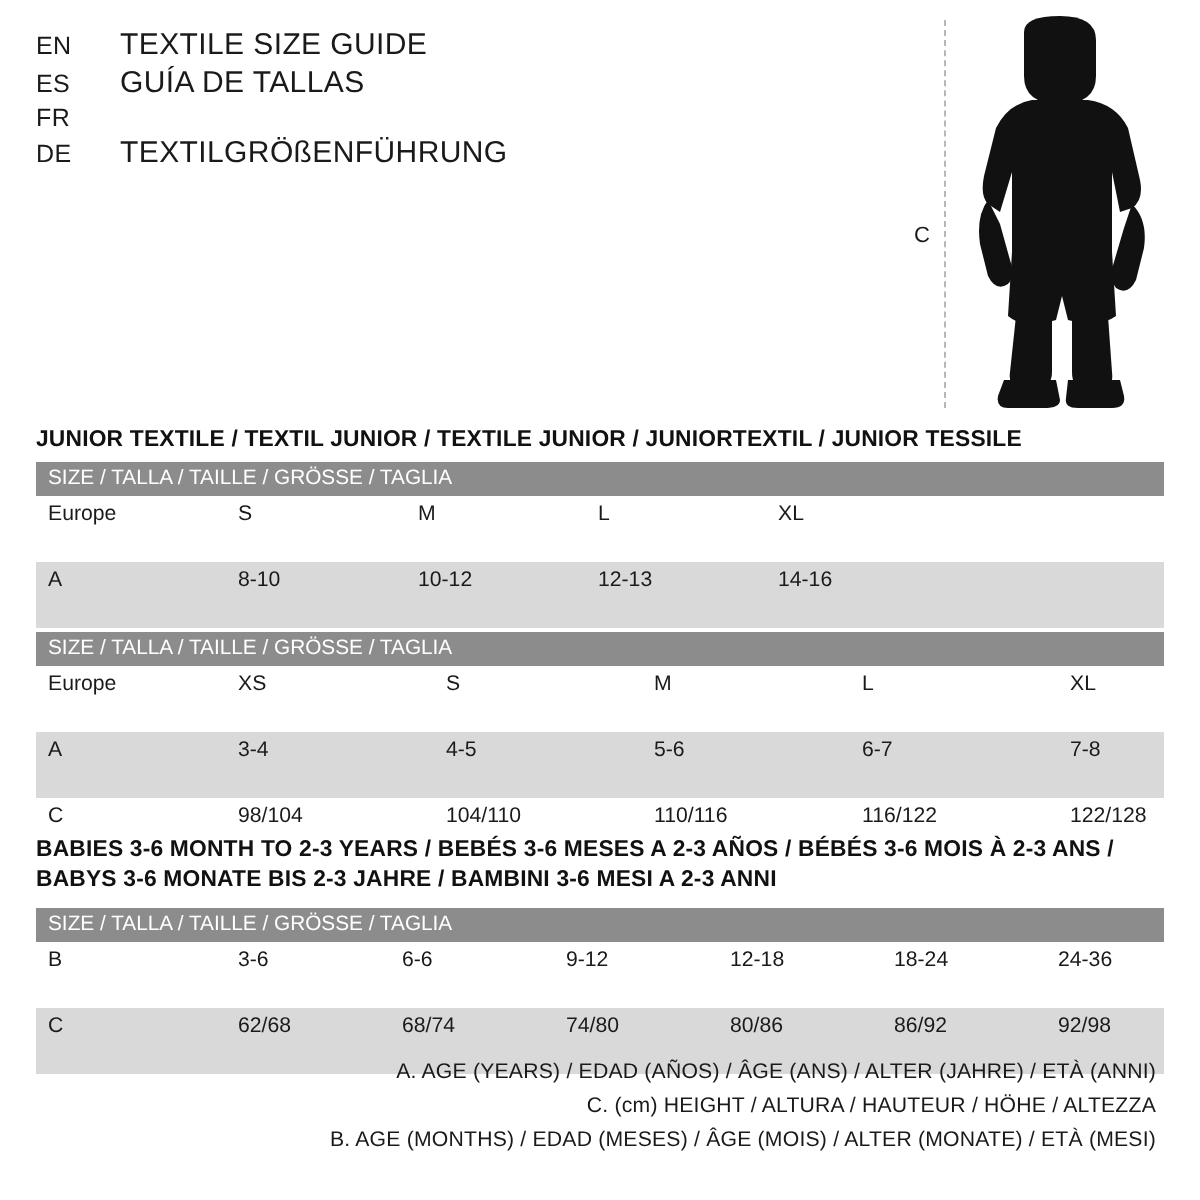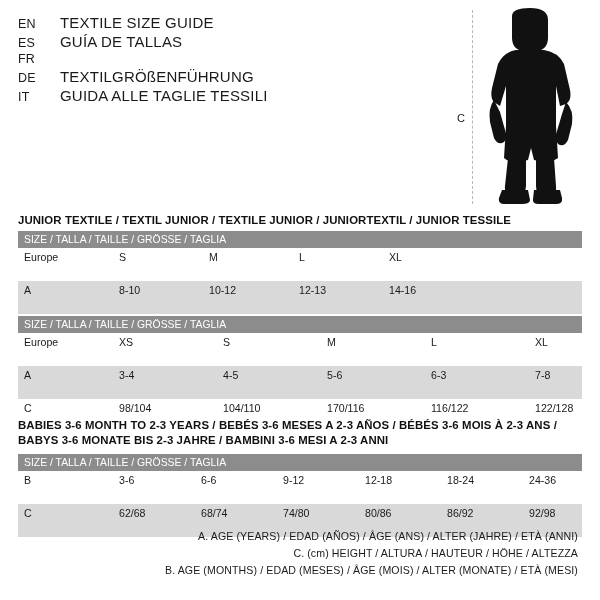--- a/index.html
+++ b/index.html
@@ -143,24 +143,20 @@
       <div class="lang-code">ES</div>
       <div class="lang-title">GUÍA DE TALLAS</div>
     </div>
     <div class="header-row">
       <div class="lang-code">FR</div>
     </div>
     <div class="header-row">
       <div class="lang-code">DE</div>
       <div class="lang-title">TEXTILGRÖßENFÜHRUNG</div>
     </div>
-    <div class="header-row">
-      <div class="lang-code">IT</div>
-      <div class="lang-title">GUIDA ALLE TAGLIE TESSILI</div>
-    </div>
   </div>
 
   <div class="figure-area">
     <div class="dash-line"></div>
     <div class="c-label">C</div>
     <svg class="figure-svg" width="110" height="196" viewBox="0 0 110 196">
       <g fill="#111111">
 
         <path d="M30 8 Q30 0 48 0 Q66 0 66 12 L66 30 Q66 44 48 44 Q30 44 30 30 Z"></path>
 
@@ -246,28 +242,28 @@
           <td>S</td>
           <td>M</td>
           <td>L</td>
           <td>XL</td>
         </tr>
         <tr class="shade">
           <td>A</td>
           <td>3-4</td>
           <td>4-5</td>
           <td>5-6</td>
-          <td>6-3</td>
+          <td>6-7</td>
           <td>7-8</td>
         </tr>
         <tr class="plain">
           <td>C</td>
           <td>98/104</td>
           <td>104/110</td>
-          <td>170/116</td>
+          <td>110/116</td>
           <td>116/122</td>
           <td>122/128</td>
         </tr>
       </tbody>
     </table>
   </div>
 
   <div class="section" style="top:418px;">
     <div class="section-title" style="line-height:1.35;">BABIES 3-6 MONTH TO 2-3 YEARS / BEBÉS 3-6 MESES A 2-3 AÑOS / BÉBÉS 3-6 MOIS À 2-3 ANS / BABYS 3-6 MONATE BIS 2-3 JAHRE / BAMBINI 3-6 MESI A 2-3 ANNI</div>
     <table>

